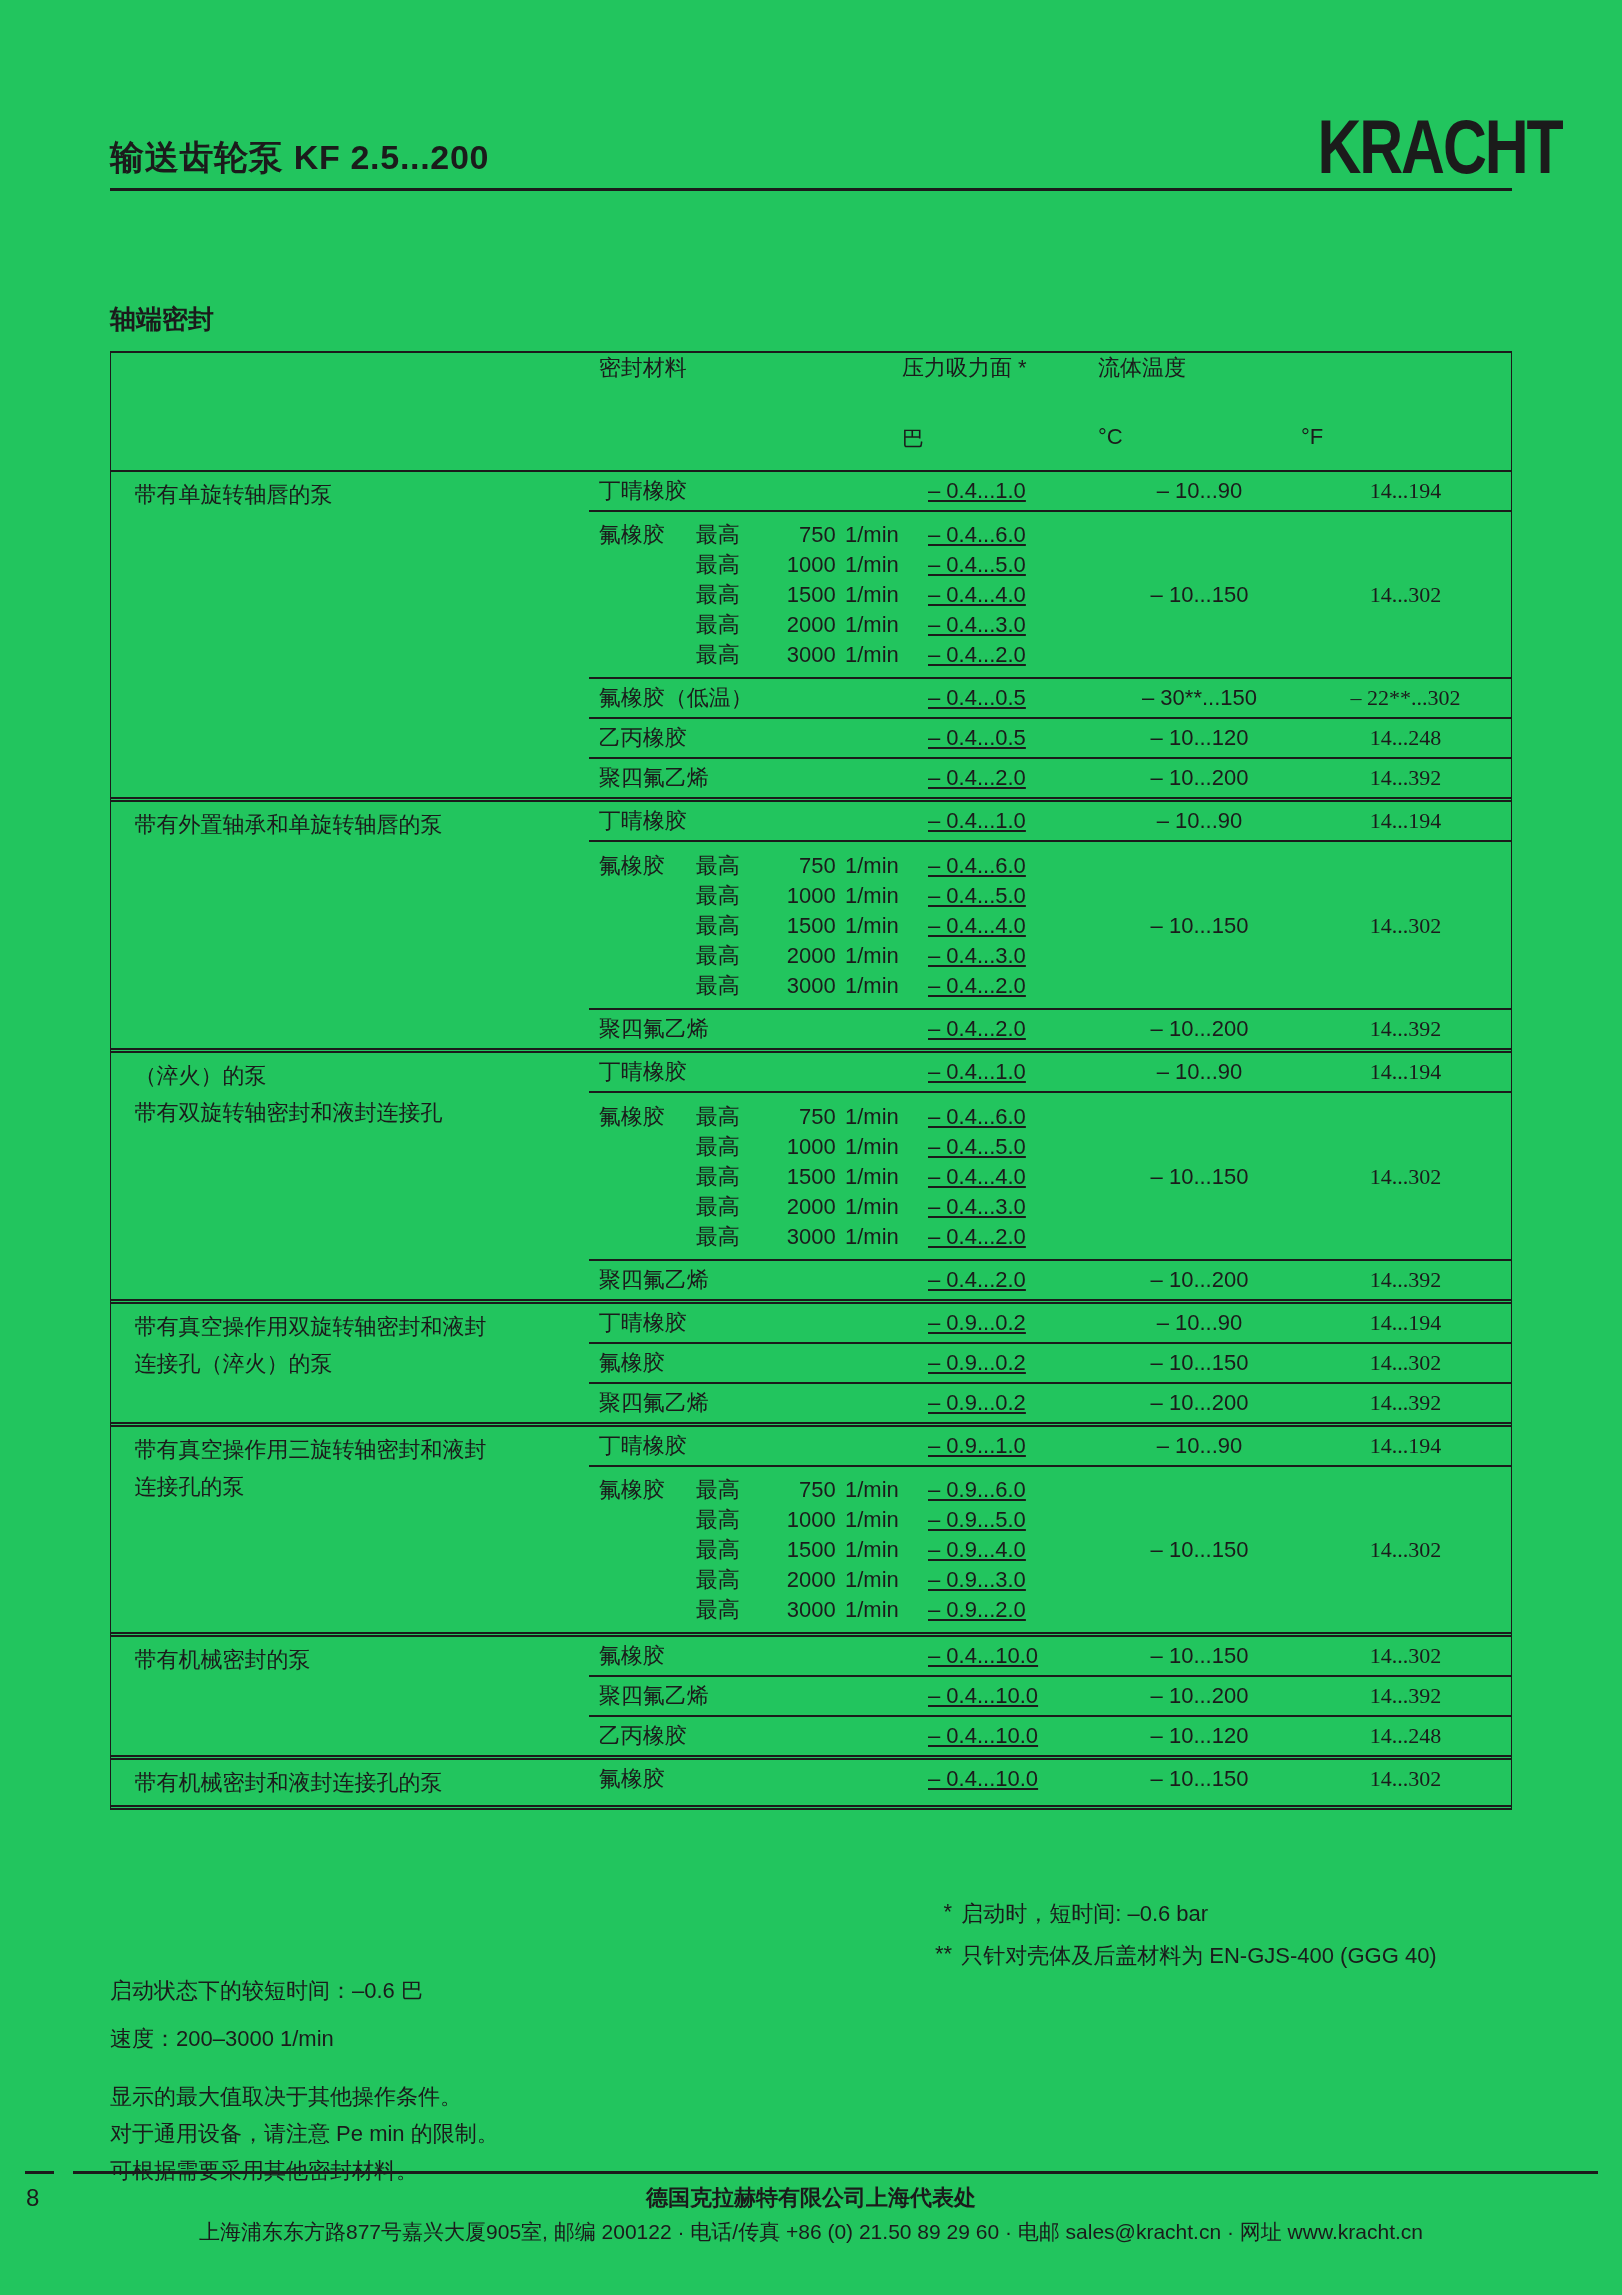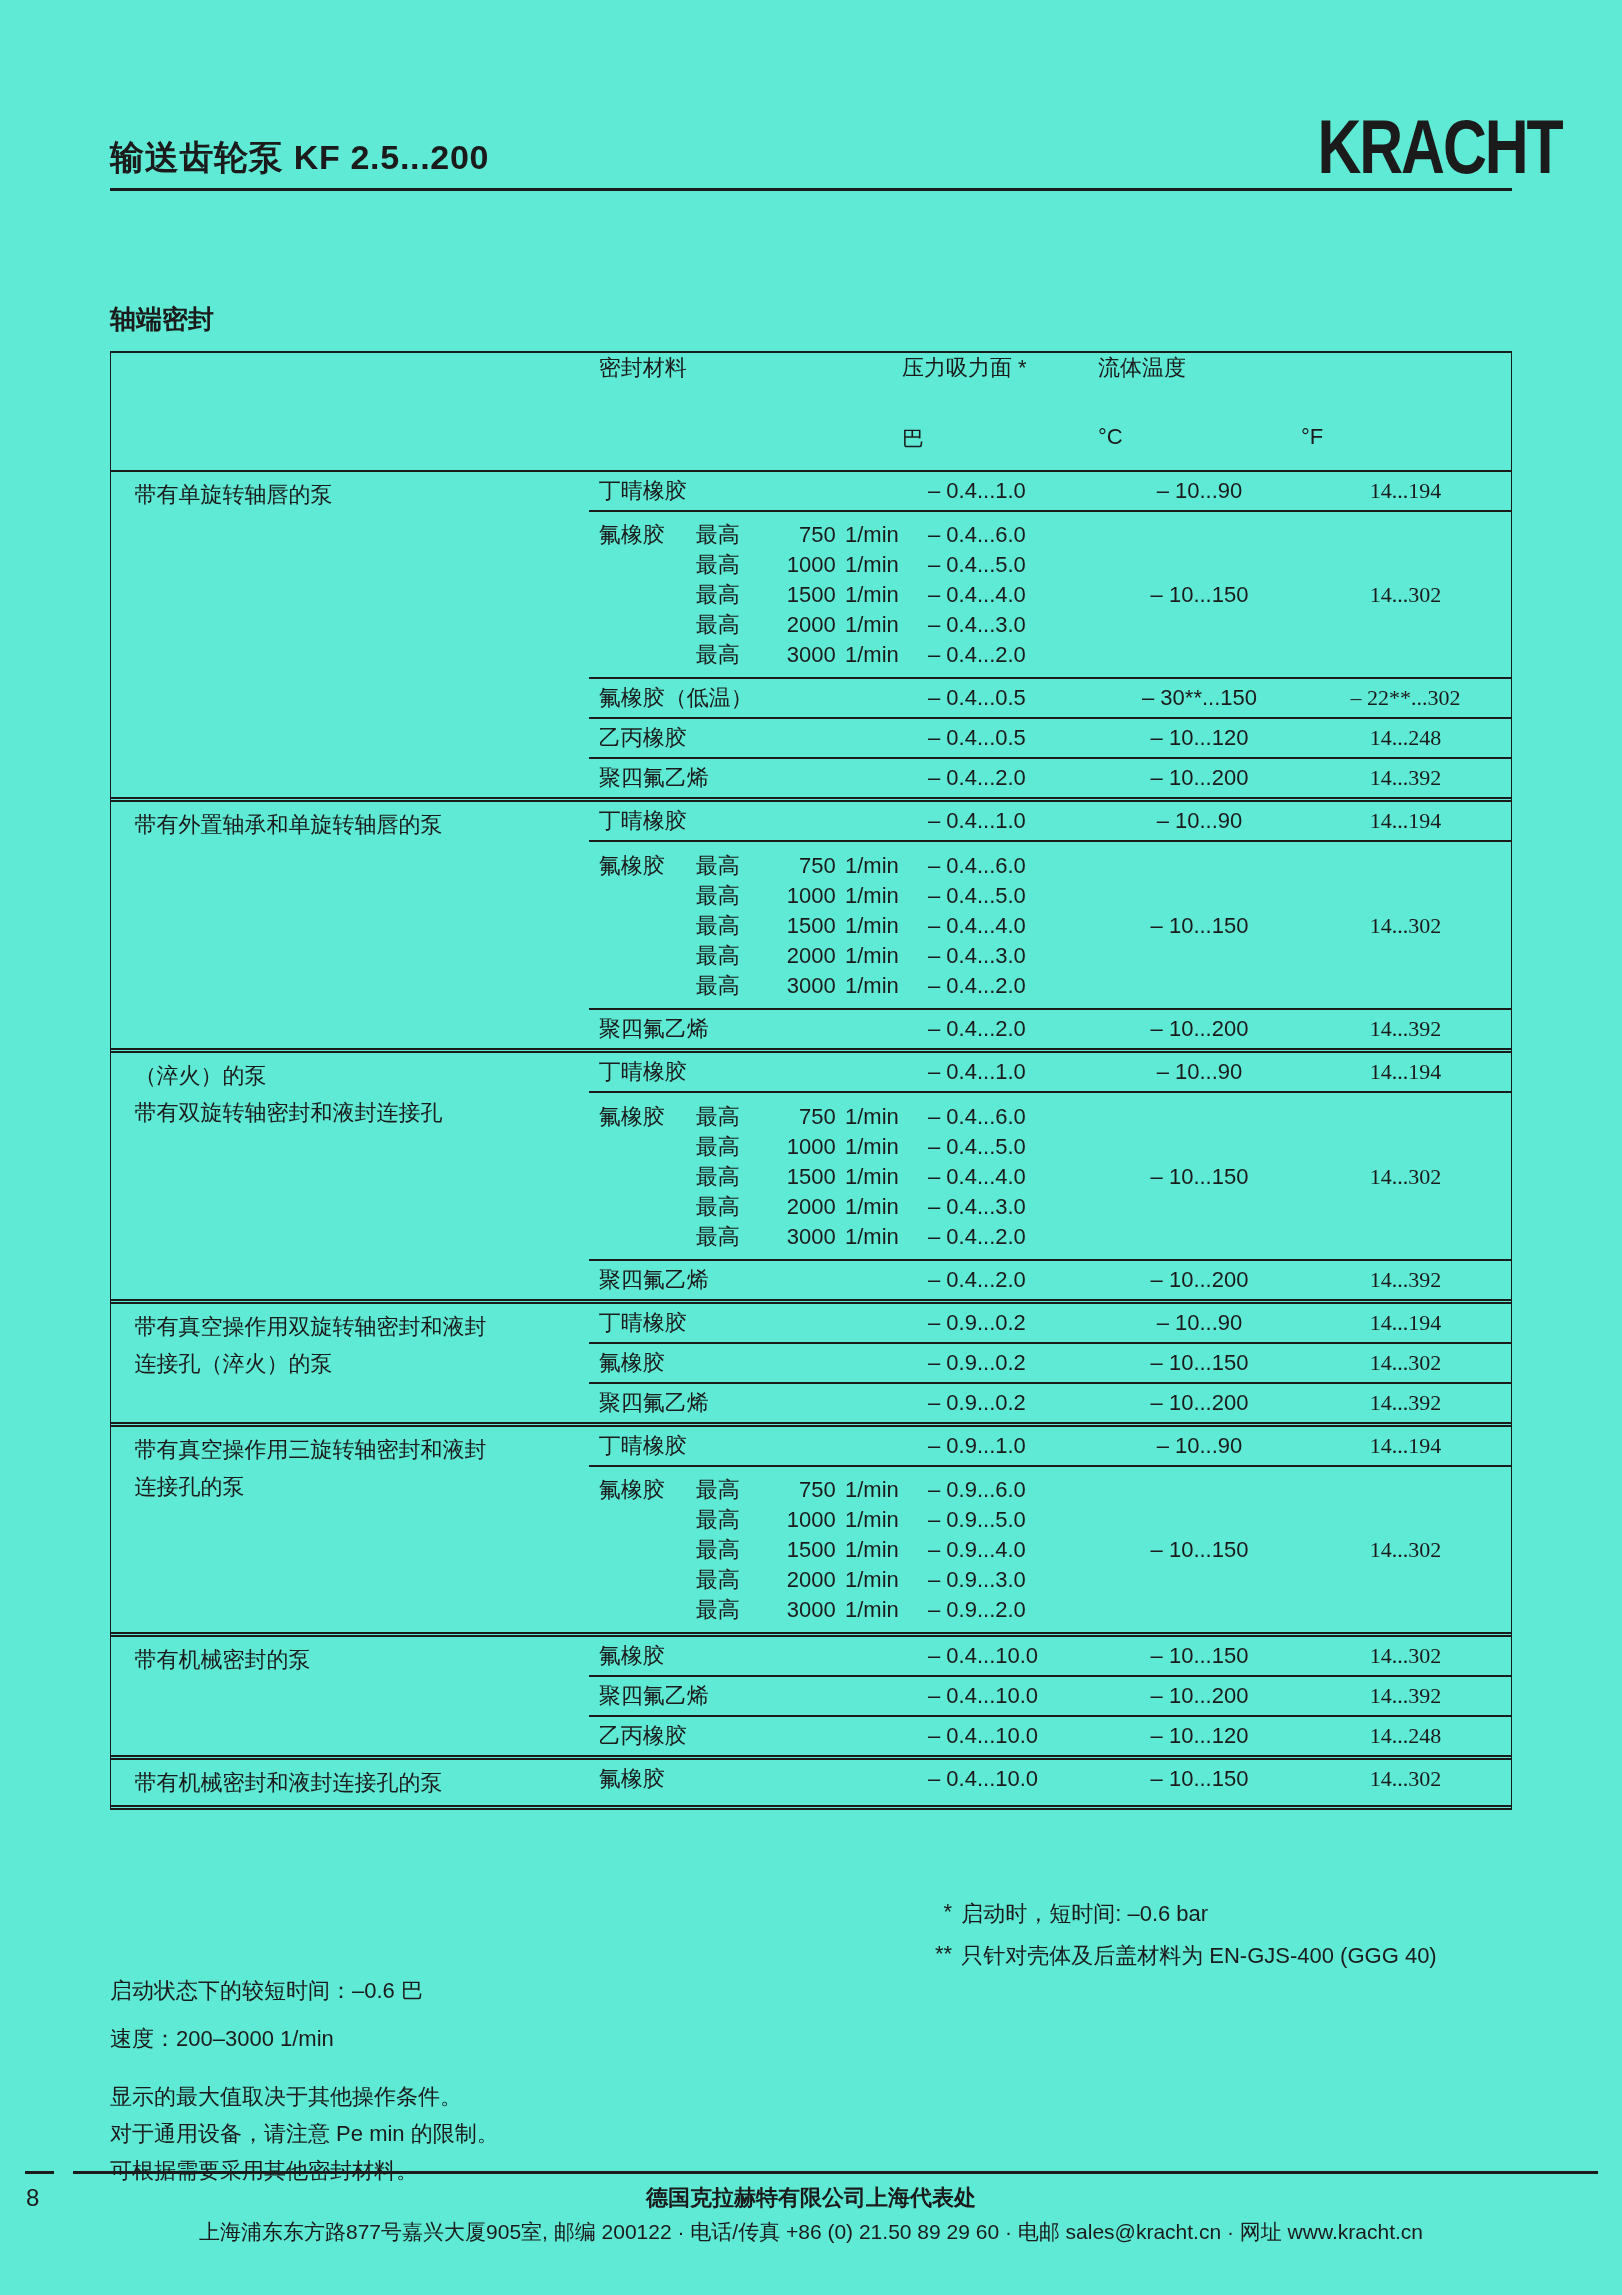--- a/index.html
+++ b/index.html
@@ -1,17 +1,17 @@
 <!DOCTYPE html>
 <html style="font-size:10.5px"><head>
 <meta charset="utf-8">
 <style>
   html,body{margin:0;padding:0;background:#ffffff;}
   .page{
-    position:relative;width:1622px;height:2295px;background:#5eead4;
+    position:relative;width:1622px;height:2295px;background:#22c55e;
     font-family:"Liberation Sans","DejaVu Sans",sans-serif;color:#1b1b1b;overflow:hidden;
   }
   
   .doc-title{
     position:absolute;left:110px;top:135px;font-size:34px;font-weight:bold;
     letter-spacing:0.7px;margin:0;
   }
   .logo{
     position:absolute;left:1269px;top:103px;width:242px;text-align:right;
     font-size:76px;font-weight:900;letter-spacing:-2.6px;
@@ -38,21 +38,21 @@
   .th-mat{padding-left:9.8px;}
   .t-center{text-align:left;}
   .group{display:flex;border-top:5.2px double #1b1b1b;}
   .group:first-child{border-top:none;}
   .g-label{width:478px;flex:none;box-sizing:border-box;padding:3.9px 6.5px 3.9px 23.6px;line-height:37px;}
   .g-rows{flex:1;display:flex;flex-direction:column;}
   .row{display:flex;min-height:38px;border-top:2px solid #1b1b1b;}
   .row:first-child{border-top:none;}
   .cell{display:flex;align-items:center;box-sizing:border-box;}
   .c-mat{width:313px;flex:none;padding-left:9.8px;}
-  .c-press{width:196px;flex:none;padding-left:26px;}
+  .c-press{width:196px;flex:none;padding-left:26px;text-decoration:underline;}
   .c-temp{width:203px;flex:none;justify-content:center;text-align:center;}
   .c-tempf{width:209px;flex:none;justify-content:center;text-align:right;font-family:Liberation Serif, serif;}
   .row.multi{padding:8.5px 0 7.2px 0;}
   .row.multi .c-mat,.row.multi .c-press{display:block;}
   .mat-line,.press-line{line-height:30px;white-space:nowrap;}
   .mat-line{display:flex;}
   .mat-prefix{width:97px;flex:none;}
   .sp-max{width:72px;flex:none;}
   .sp-num{width:68px;flex:none;text-align:right;margin-right:9.2px;}
   .row.multi .c-temp,.row.multi .c-tempf{display:flex;align-items:center;height:100%;}

